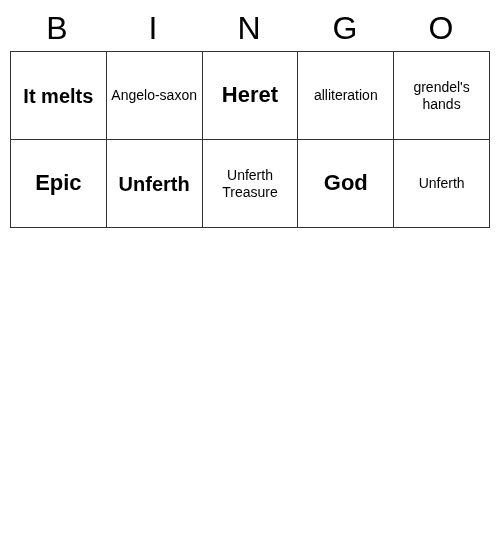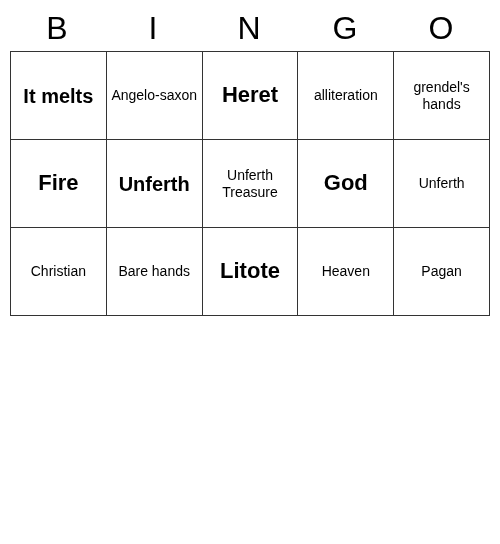--- a/index.html
+++ b/index.html
@@ -67,27 +67,20 @@
 <table class="bingo-table">
   <tbody id="bingo-body">
       <tr>
         <td><span class="medium-text">It melts</span></td>
         <td><span class="small-text">Angelo-saxon</span></td>
         <td><span class="large-text">Heret</span></td>
         <td><span class="small-text">alliteration</span></td>
         <td><span class="small-text">grendel's hands</span></td>
       </tr>
       <tr>
-        <td><span class="large-text">Fire</span></td>
+        <td><span class="large-text">Epic</span></td>
         <td><span class="medium-text">Unferth</span></td>
         <td><span class="small-text">Unferth Treasure</span></td>
         <td><span class="large-text">God</span></td>
         <td><span class="small-text">Unferth</span></td>
       </tr>
-      <tr>
-        <td><span class="small-text">Christian</span></td>
-        <td><span>Bare hands</span></td>
-        <td><span class="large-text">Litote</span></td>
-        <td><span>Heaven</span></td>
-        <td><span>Pagan</span></td>
-      </tr>
     </tbody>
 </table>
 
 </body></html>

